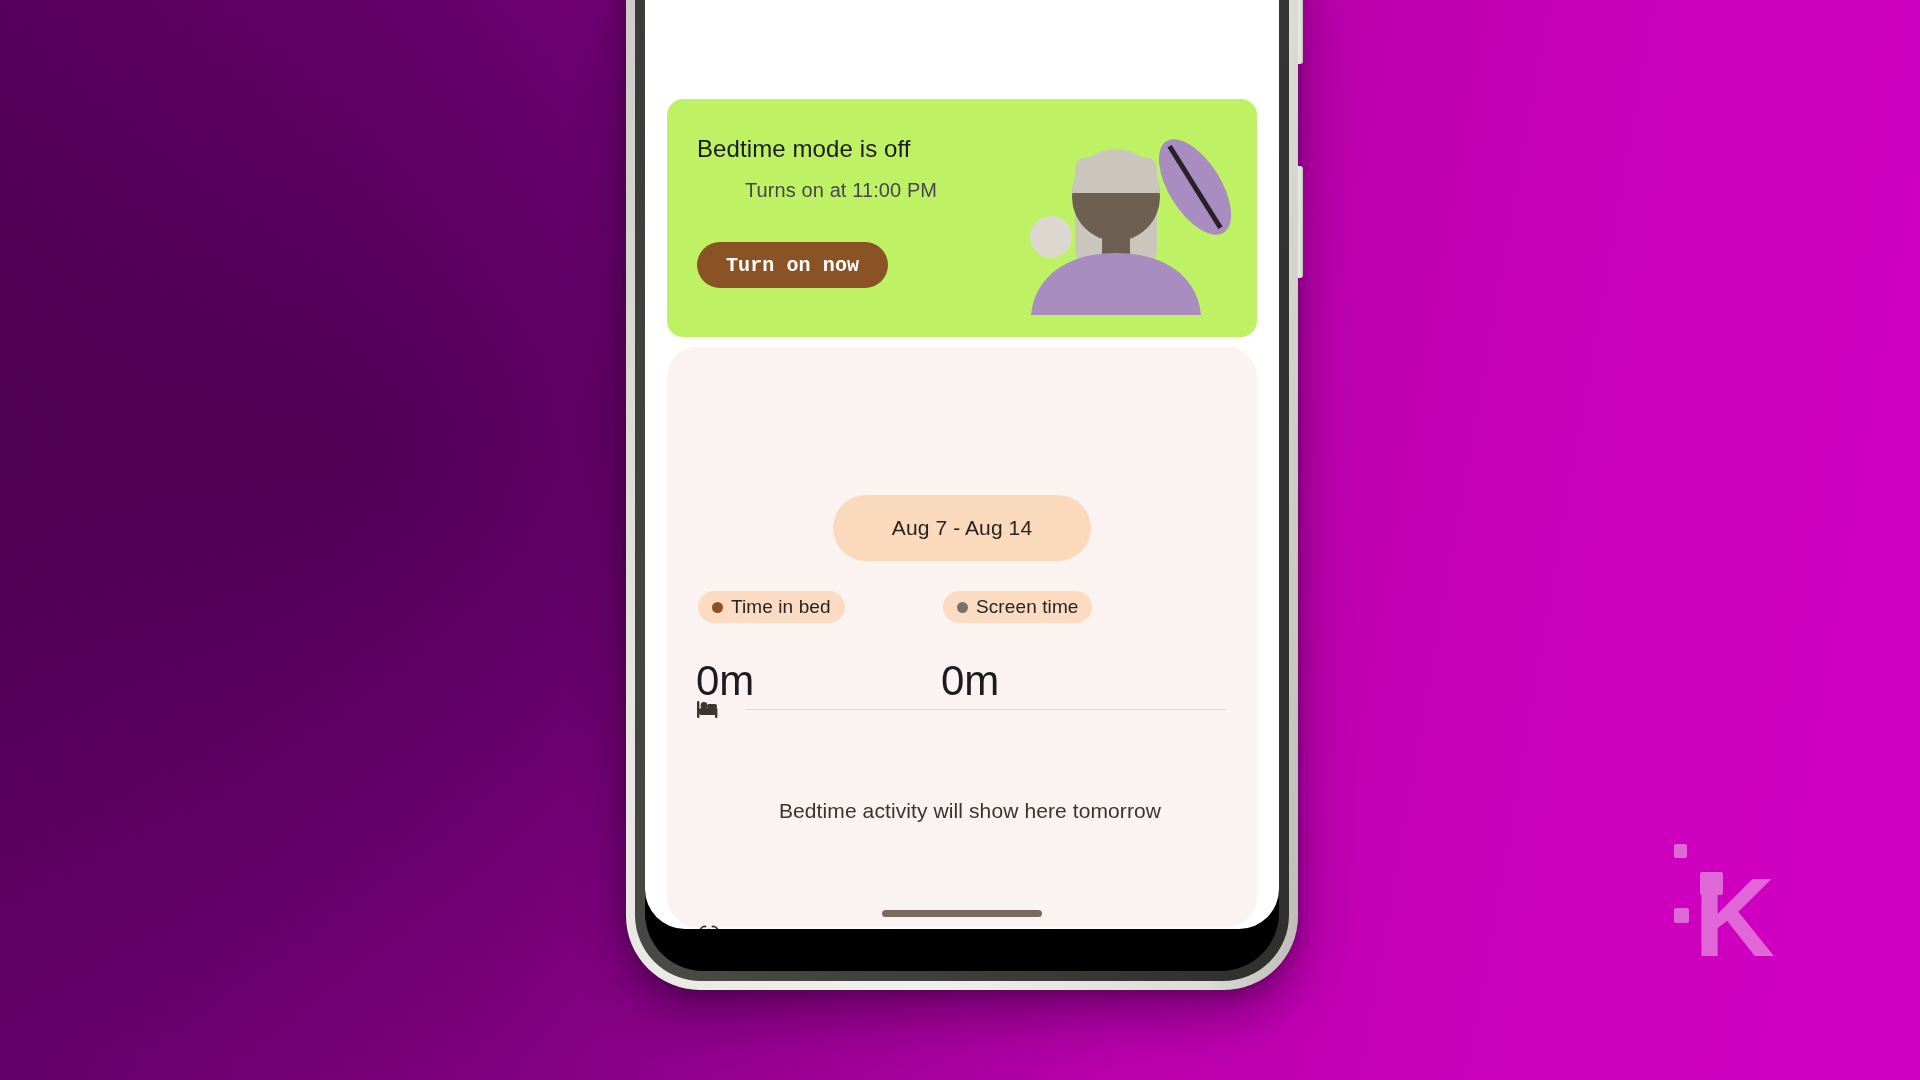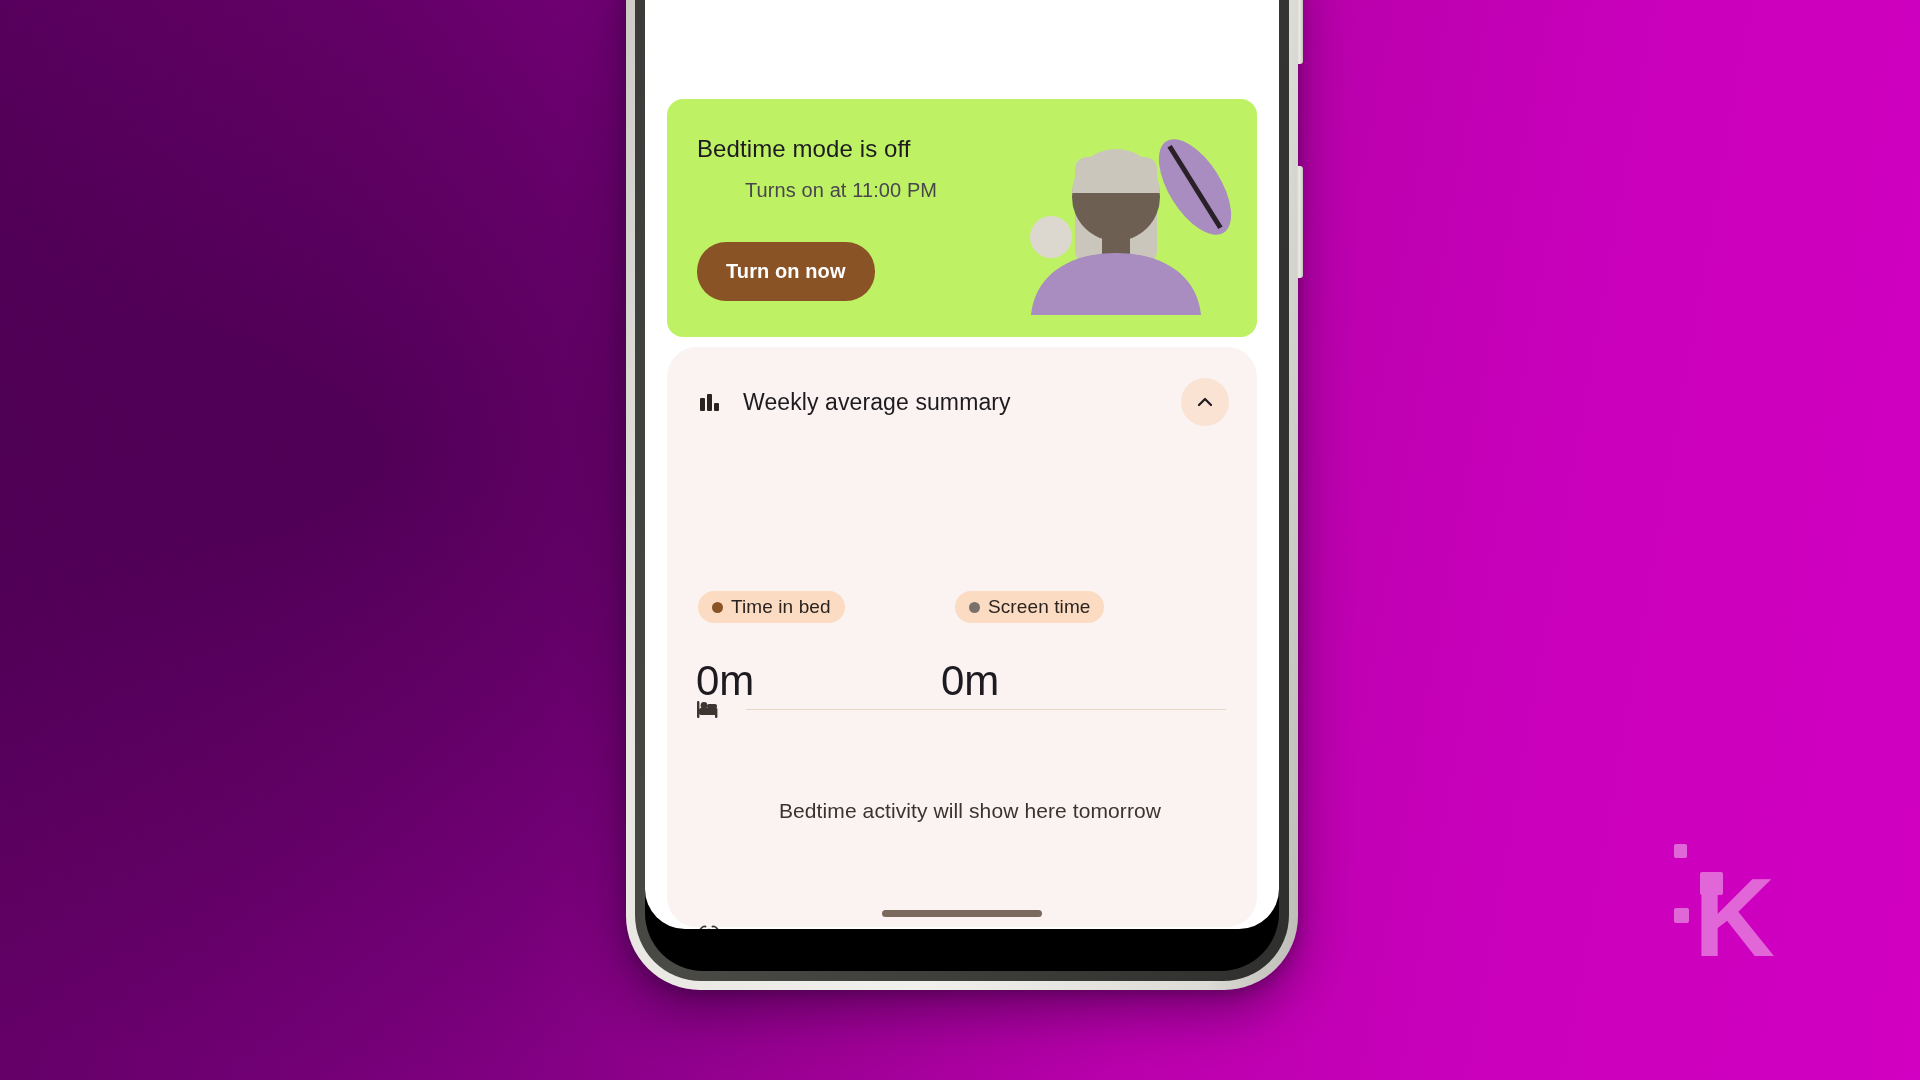--- a/index.html
+++ b/index.html
@@ -89,25 +89,25 @@
   #bedtime-title {
     position:absolute; left:30px; top:36px;
     font-size:24px; color:#1d1b20; letter-spacing:.1px;
   }
   #bedtime-sub {
     position:absolute; left:30px; top:80px;
     font-size:20px; color:#49454f; letter-spacing:.1px;margin-left:48px;
   }
   #turn-on-btn {
     position:absolute; left:30px; top:143px;
-    height:59px; padding:0 29px;
+    height:46px; padding:0 29px;
     display:flex; align-items:center; justify-content:center;
     background:#8a5326; border:none; border-radius:29px;
     color:#ffffff; font-size:20px; font-weight:700;
-    font-family:Liberation Sans, sans-serif;
+    font-family:Liberation Mono, monospace;
     cursor:pointer; letter-spacing:.1px;
   }
   #bedtime-illus {
     position:absolute; right:14px; top:26px;
     width:230px; height:190px;
   }
 
   
   #card-weekly {
     position:absolute; left:22px; top:408px; right:22px;
@@ -146,21 +146,21 @@
 
   .legend-chip {
     position:absolute; top:244px;
     height:32px; border-radius:16px; background:#fbdcc2;
     display:flex; align-items:center; gap:8px;
     padding:0 14px;
     font-size:19px; color:#2b2320; letter-spacing:.1px;
   }
   .legend-chip .dot { width:11px; height:11px; border-radius:50%; display:block; }
   #chip-bed    { left:31px; }
-  #chip-screen { left:288px; }
+  #chip-screen { left:276px; }
 
   .stat-value {
     position:absolute; top:284px;
     font-size:42px; color:#1d1b20; letter-spacing:0px;margin-top:26px;
   }
   #stat-bed    { left:29px; }
   #stat-screen { left:274px; }
 
   #bed-row { position:absolute; left:29px; top:352px; right:31px; height:22px; }
   #bed-icon { position:absolute; left:0; top:0; width:24px; height:20px; }
@@ -231,36 +231,22 @@
 
             <g transform="rotate(-32 182 62)">
               <ellipse cx="182" cy="62" rx="26" ry="54" fill="#a98cc0"></ellipse>
               <line x1="182" y1="14" x2="182" y2="110" stroke="#2a2028" stroke-width="5"></line>
             </g>
           </svg>
         </div>
 
         <div id="card-weekly">
 
-          <div id="weekly-header">
-            <svg id="chart-icon" viewBox="0 0 24 24">
-              <rect x="2" y="7" width="5" height="13" rx="1" fill="#2b2320"></rect>
-              <rect x="9" y="3" width="5" height="17" rx="1" fill="#2b2320"></rect>
-              <rect x="16" y="12" width="5" height="8" rx="1" fill="#2b2320"></rect>
-            </svg>
-
-            <div id="weekly-title">Weekly average summary</div>
-
-            <button id="collapse-btn">
-              <svg width="24" height="24" viewBox="0 0 24 24">
-                <path d="M6 15 L12 9 L18 15" fill="none" stroke="#1d1b20" stroke-width="2.2" stroke-linecap="round" stroke-linejoin="round"></path>
-              </svg>
-            </button>
-          </div>
-
+
+          <button id="week-pill">Aug 7 - Aug 14</button>
 
           <div class="legend-chip" id="chip-bed">
             <span class="dot" style="background:#8a5326"></span>
             <span>Time in bed</span>
           </div>
 
           <div class="legend-chip" id="chip-screen">
             <span class="dot" style="background:#7a716d"></span>
             <span>Screen time</span>
           </div>

